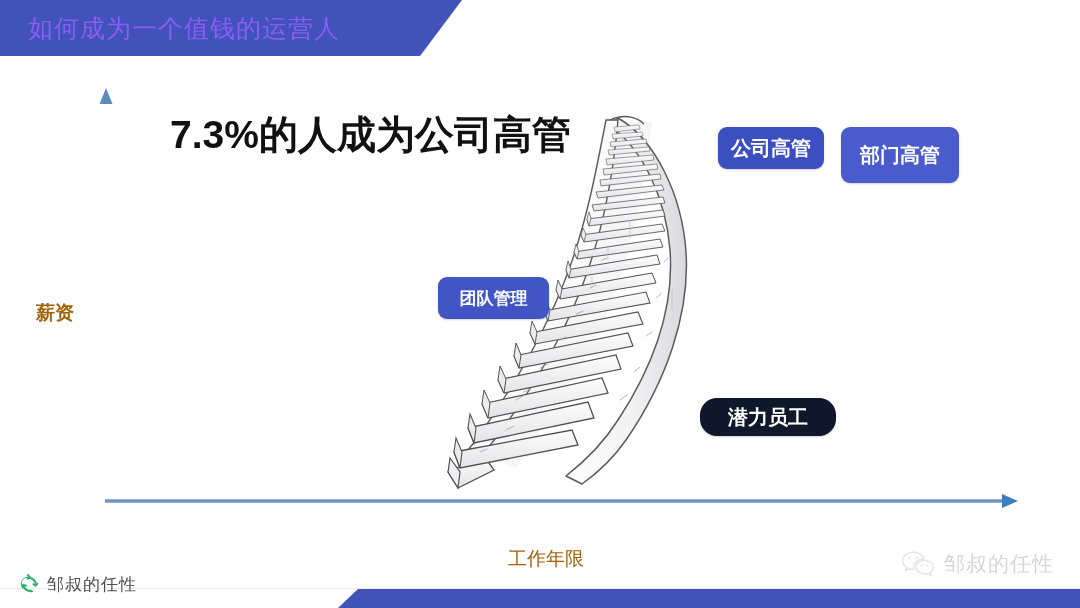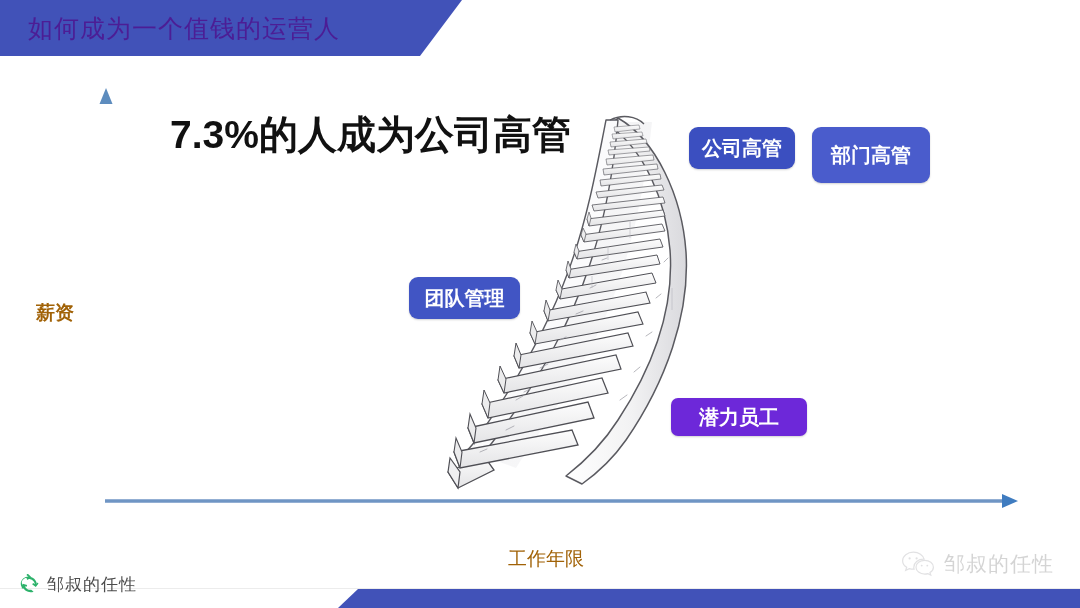--- a/index.html
+++ b/index.html
@@ -13,21 +13,21 @@
   .slide{position:absolute;inset:0;background:#fff;overflow:hidden;}
 
   
   .header-bar{
     position:absolute;left:0;top:0;width:462px;height:56px;
     background:#4152b8;
     clip-path:polygon(0 0, 462px 0, 420px 100%, 0 100%);
   }
   .header-title{
     position:absolute;left:28px;top:10px;
-    font-size:25px;color:#4c1d95;letter-spacing:1px;
+    font-size:25px;color:#8b5cf6;letter-spacing:1px;
     font-weight:400;line-height:36px;white-space:nowrap;
   }
 
   
   .axis-svg{position:absolute;left:0;top:0;width:1080px;height:608px;pointer-events:none;}
   .axis-label{
     position:absolute;color:#a16207;font-size:19px;font-weight:700;white-space:nowrap;margin-top:28px;
   }
   .y-axis-label{left:36px;top:272px;}
   .x-axis-label{left:508px;top:518px;font-weight:400;}
@@ -46,25 +46,26 @@
   }
   .stairs-wrap svg{display:block;width:100%;height:100%;}
 
   
   .tag{
     position:absolute;
     display:flex;align-items:center;justify-content:center;
     color:#fff;border-radius:9px;
     font-weight:700;white-space:nowrap;
     box-shadow:0 1px 2px rgba(0,0,0,.18);
+    margin-left:29px;
   }
   .tag-exec    {left:689px;top:127px;width:106px;height:42px;font-size:20px;background:#3b4fc0;}
   .tag-dept    {left:812px;top:127px;width:118px;height:56px;font-size:20px;background:#4a5ccc;}
-  .tag-team    {left:409px;top:277px;width:111px;height:42px;font-size:20px;background:#4155c4;}
-  .tag-potential{left:671px;top:398px;width:136px;height:38px;font-size:20px;background:#6d28d9;border-radius:7px;}
+  .tag-team    {left:409px;top:277px;width:111px;height:42px;font-size:17px;background:#4155c4;}
+  .tag-potential{left:671px;top:398px;width:136px;height:38px;font-size:20px;background:#0f172a;border-radius:17px;}
   .tag-entry   {left:274px;top:427px;width:86px;height:40px;font-size:20px;background:#3f4fc1;border-radius:7px;}
 
   
   .footer-bar{
     position:absolute;left:0;bottom:0;width:1080px;height:19px;
     background:#4152b8;
     clip-path:polygon(358px 0, 1080px 0, 1080px 100%, 338px 100%);
   }
   .footer-left{
     position:absolute;left:18px;bottom:12px;

